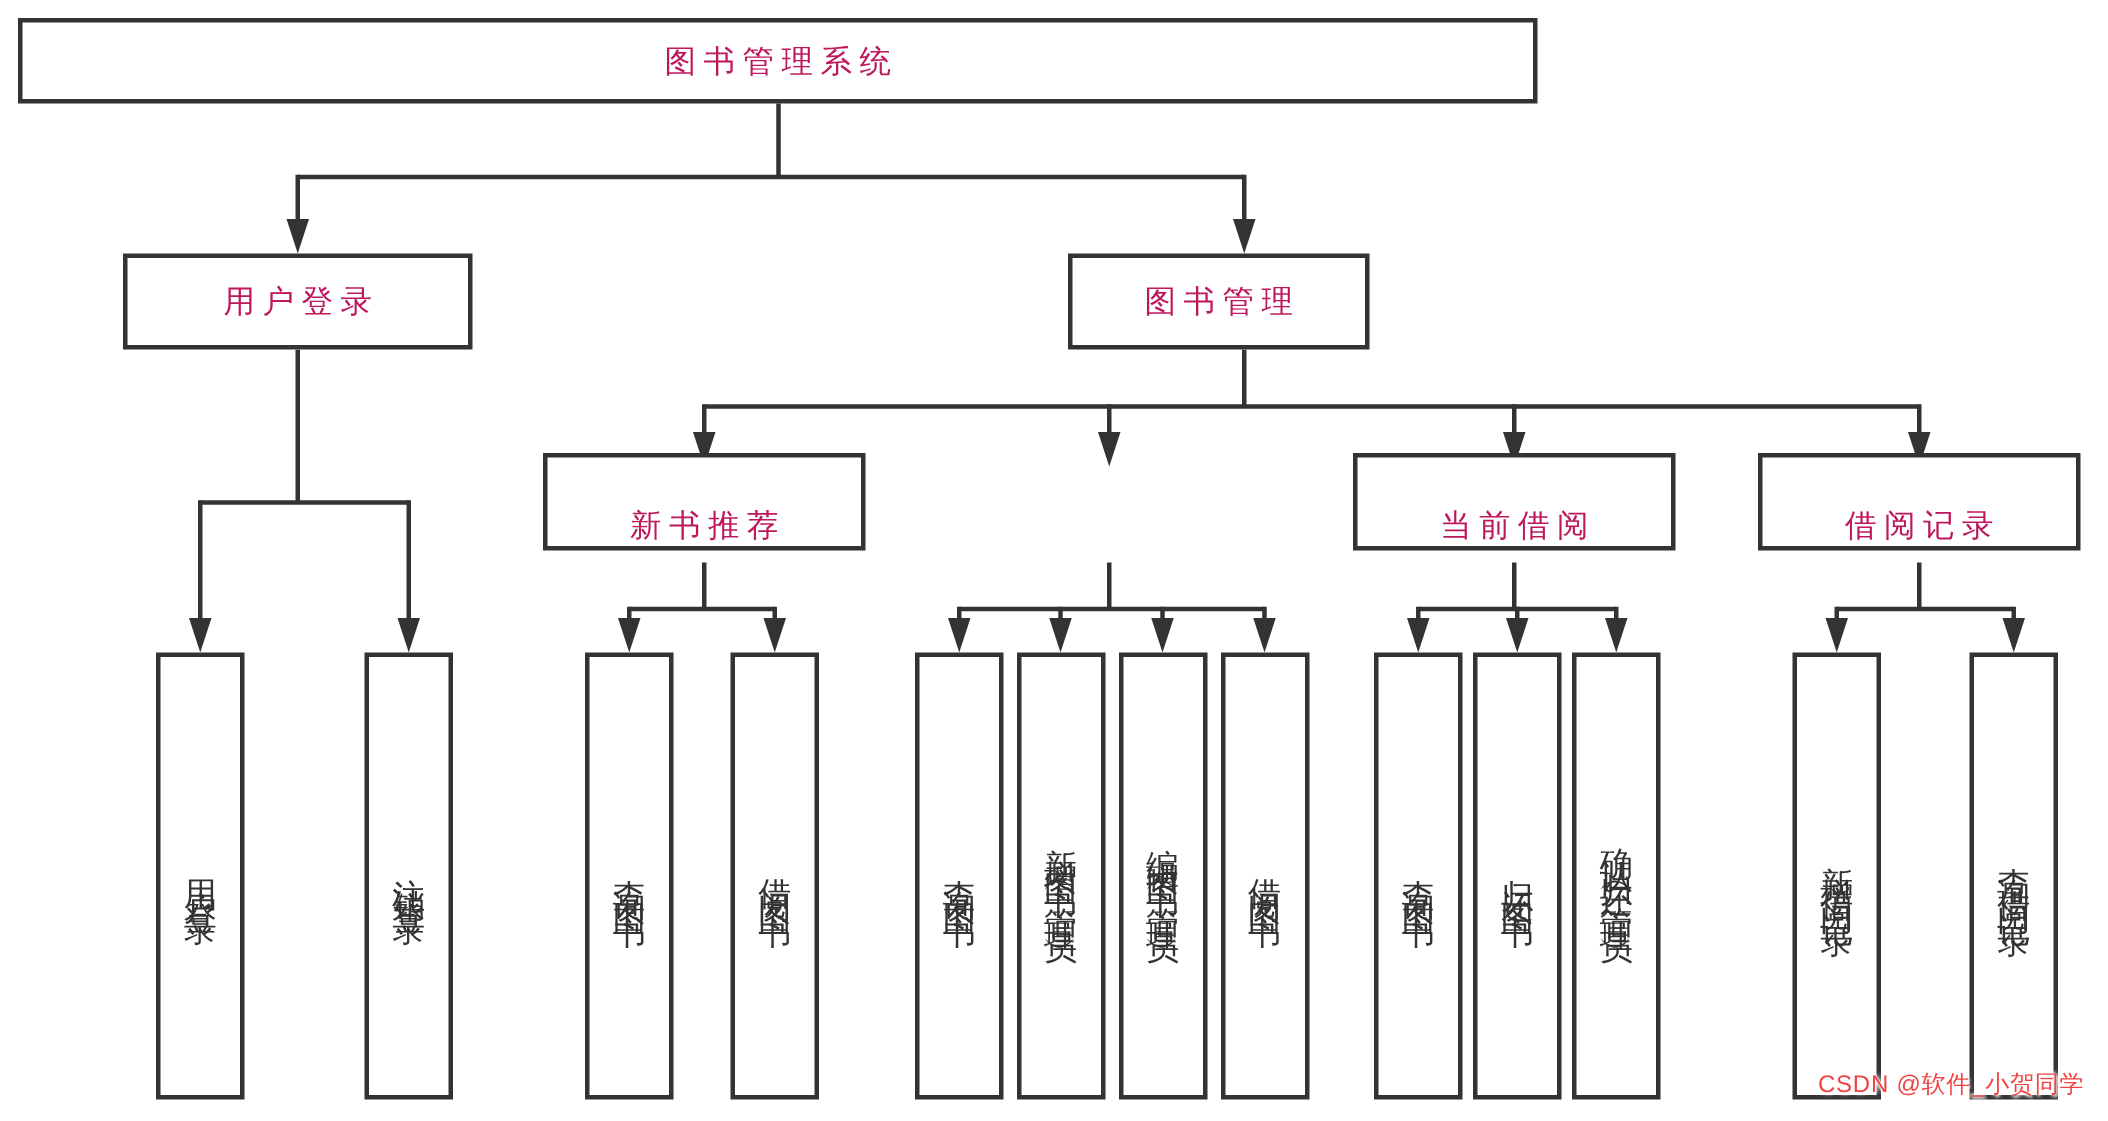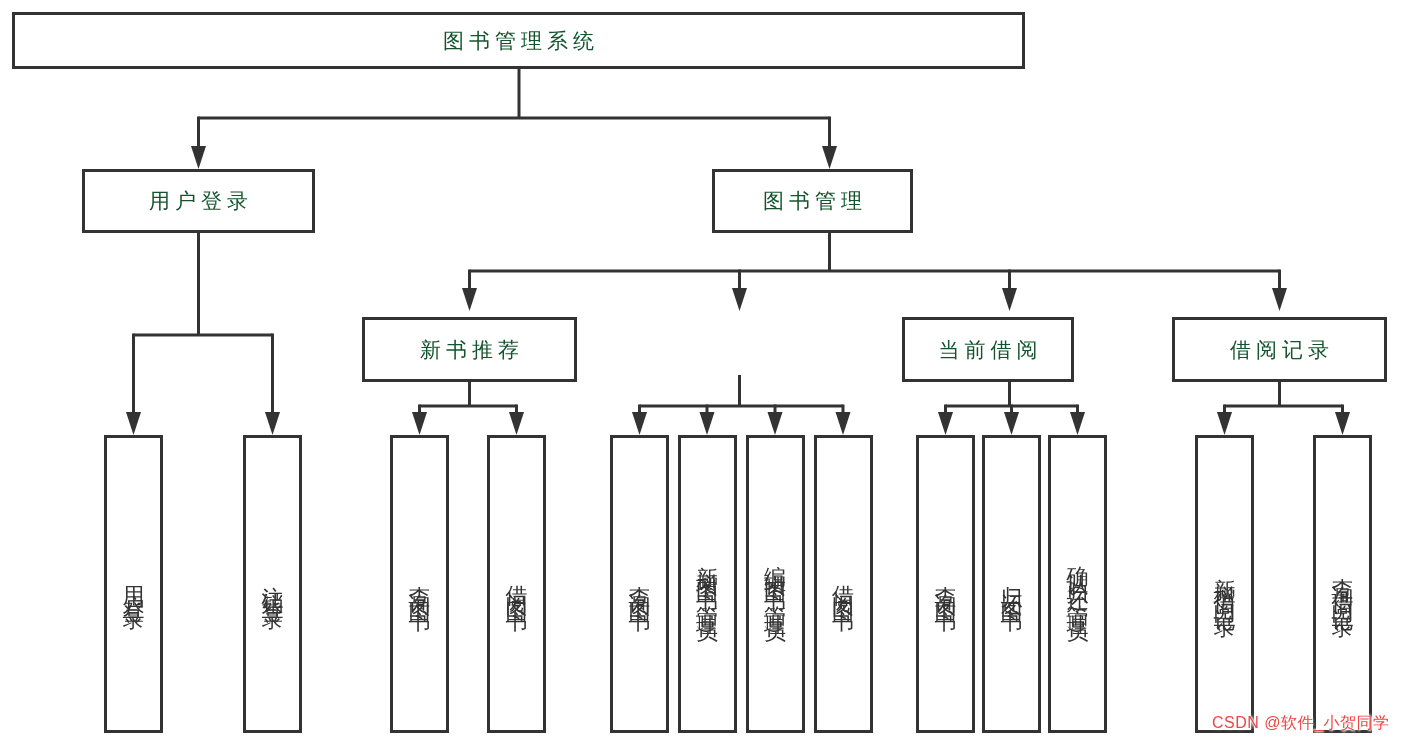--- a/index.html
+++ b/index.html
@@ -29,35 +29,35 @@
     display: flex;
     align-items: center;
     justify-content: center;
     color: #333333;
     z-index: 2;
   }
   .h-label {
     font-size: 21px;
     letter-spacing: 5px;
     text-indent: 5px;
-    color: #14532d;
+    color: #be185d;
     white-space: nowrap;
   }
   .v-label {
     writing-mode: vertical-rl;
     text-orientation: mixed;
     font-size: 22px;
     letter-spacing: 8px;
     line-height: 1;
     color: #333333;
     white-space: nowrap;
   }
   .root-box   { left: 12px;  top: 12px;  width: 1013px; height: 57px; }
   .lvl2       { top: 169px; height: 64px; }
-  .lvl3       { top: 317px; height: 65px; }
+  .lvl3       { top: 302px; height: 65px; align-items: flex-end; }
   .leaf       { top: 435px; height: 298px; width: 59px; }
   .watermark {
     position: absolute;
     left: 1212px;
     top: 713px;
     font-size: 16px;
     color: #ef4444;
     letter-spacing: 0.5px;
     white-space: nowrap;
     z-index: 10;
@@ -143,21 +143,21 @@
   <div class="node lvl2" style="left:82px; width:233px;">
     <span class="h-label">用户登录</span>
   </div>
   <div class="node lvl2" style="left:712px; width:201px;">
     <span class="h-label">图书管理</span>
   </div>
 
   <div class="node lvl3" style="left:362px; width:215px;">
     <span class="h-label">新书推荐</span>
   </div>
-  <div class="node lvl3" style="left:902px; width:172px;">
+  <div class="node lvl3" style="left:902px; width:215px;">
     <span class="h-label">当前借阅</span>
   </div>
   <div class="node lvl3" style="left:1172px; width:215px;">
     <span class="h-label">借阅记录</span>
   </div>
 
   <div class="node leaf" style="left:104px;">
     <span class="v-label">用户登录</span>
   </div>
   <div class="node leaf" style="left:243px;">

